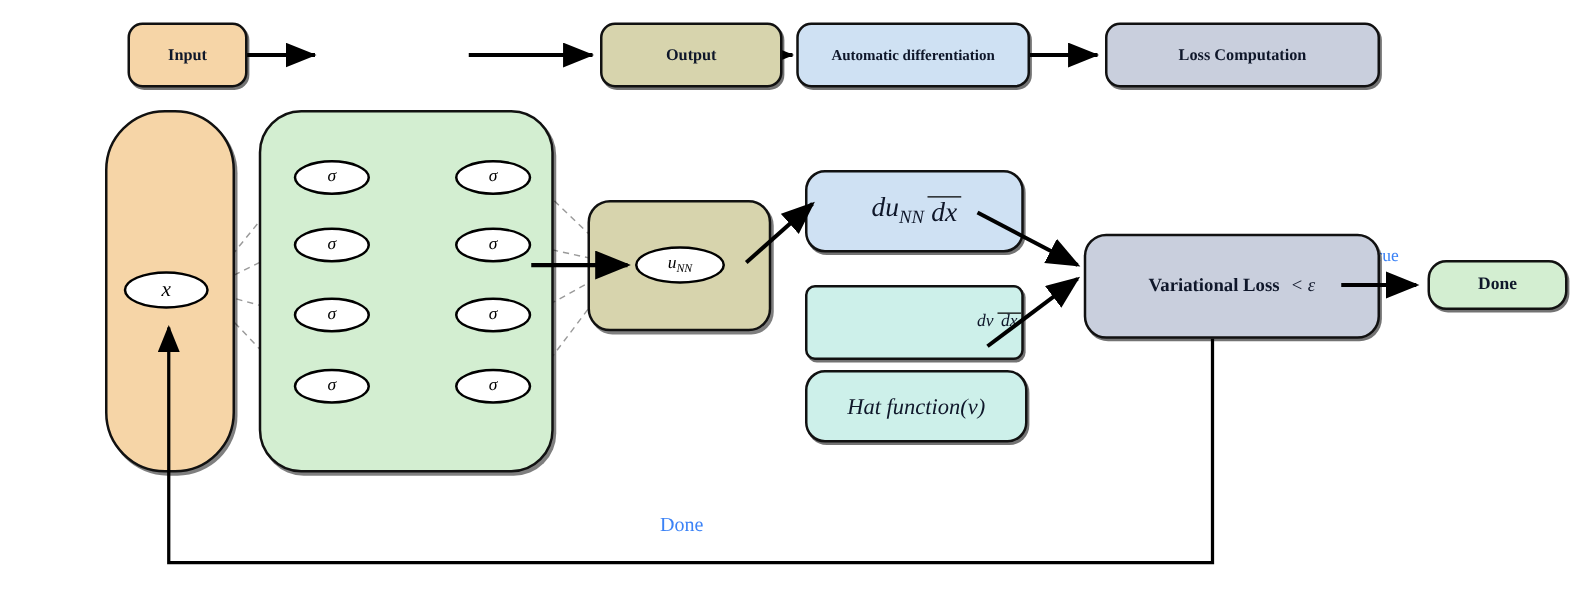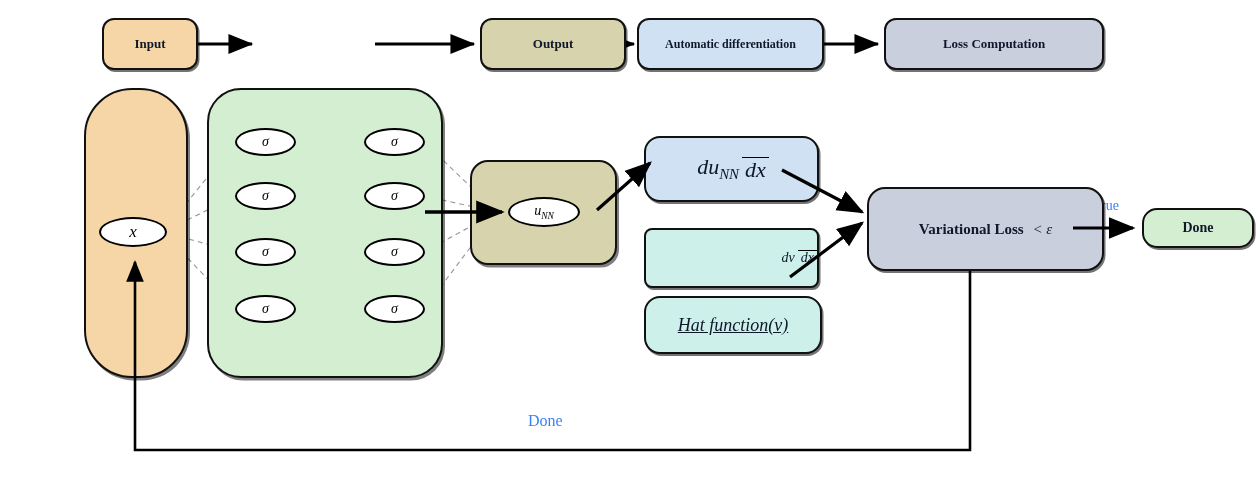--- a/index.html
+++ b/index.html
@@ -202,21 +202,21 @@
   </div>
 
   <div class="node c-cyan" style="left:630px;top:228px;width:175px;height:60px;border-radius:8px;justify-content:flex-end;">
     <span class="frac small">
       <span class="num">dv</span>
       <span class="den">dx</span>
     </span>
   </div>
 
   <div class="node c-cyan" style="left:630px;top:296px;width:178px;height:58px;border-radius:16px;
-              font-weight:normal;font-style:italic;font-size:18px;text-decoration:underline;">
+              font-weight:normal;font-style:italic;font-size:18px;">
     <span>Hat function(v)</span>
   </div>
 
   <div class="node c-gray mid" style="left:853px;top:187px;width:237px;height:84px;border-radius:18px;
               font-size:15px;">
     <span>
       <span>Variational Loss</span>
       <span style="font-weight:normal;font-style:italic;padding-left:5px;">&lt; ε</span>
     </span>
   </div>

